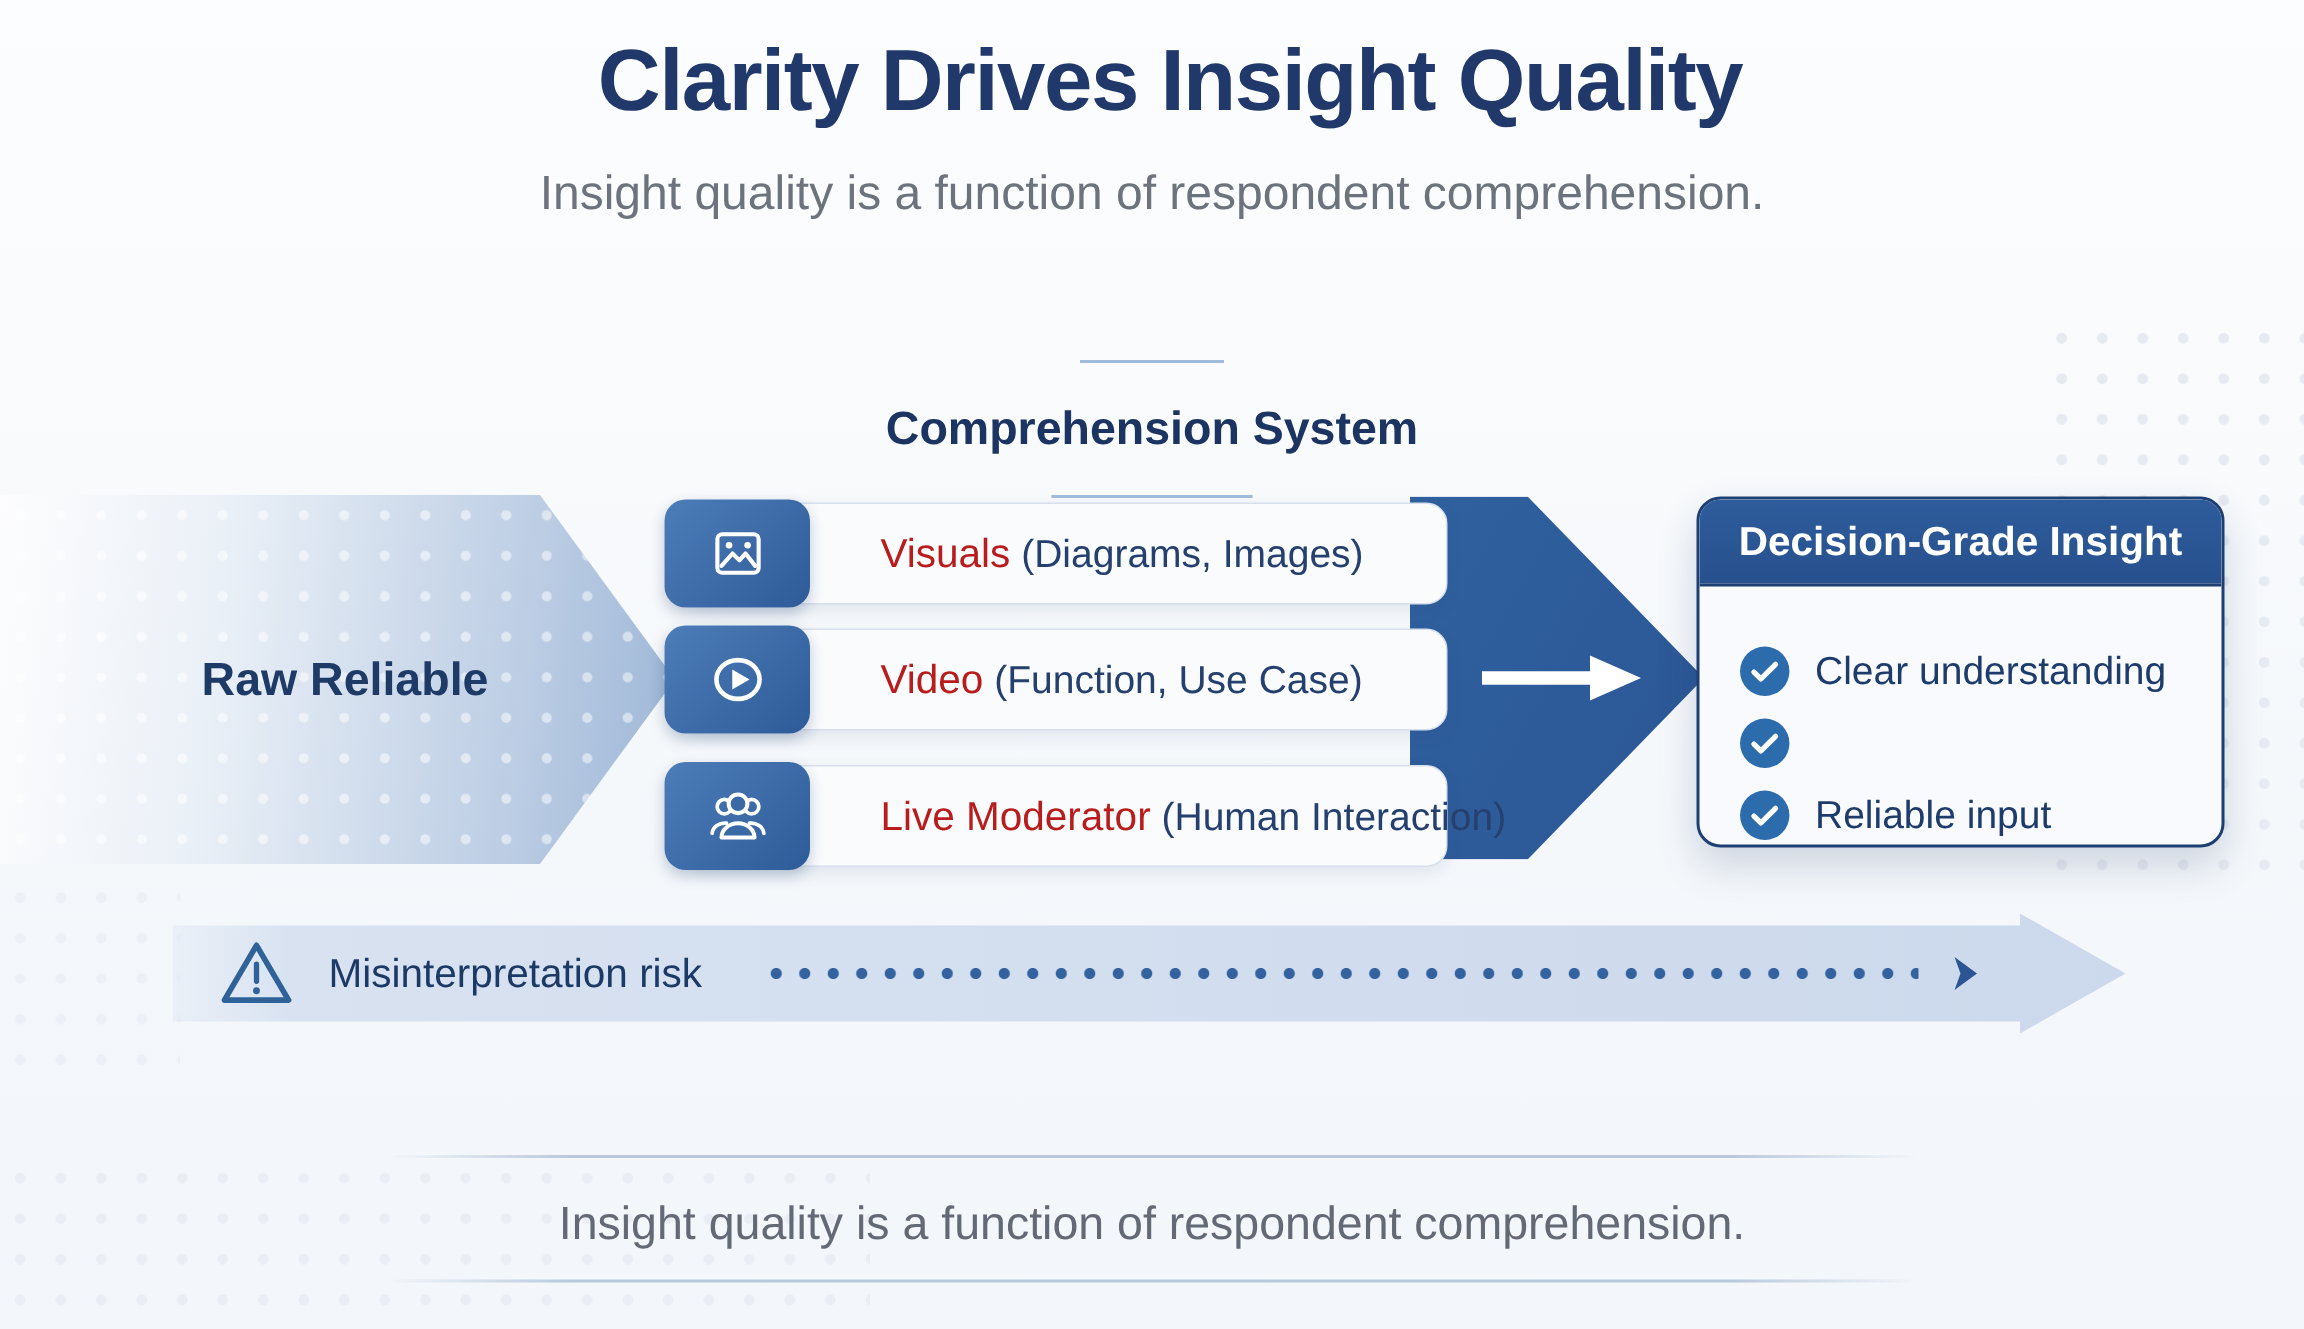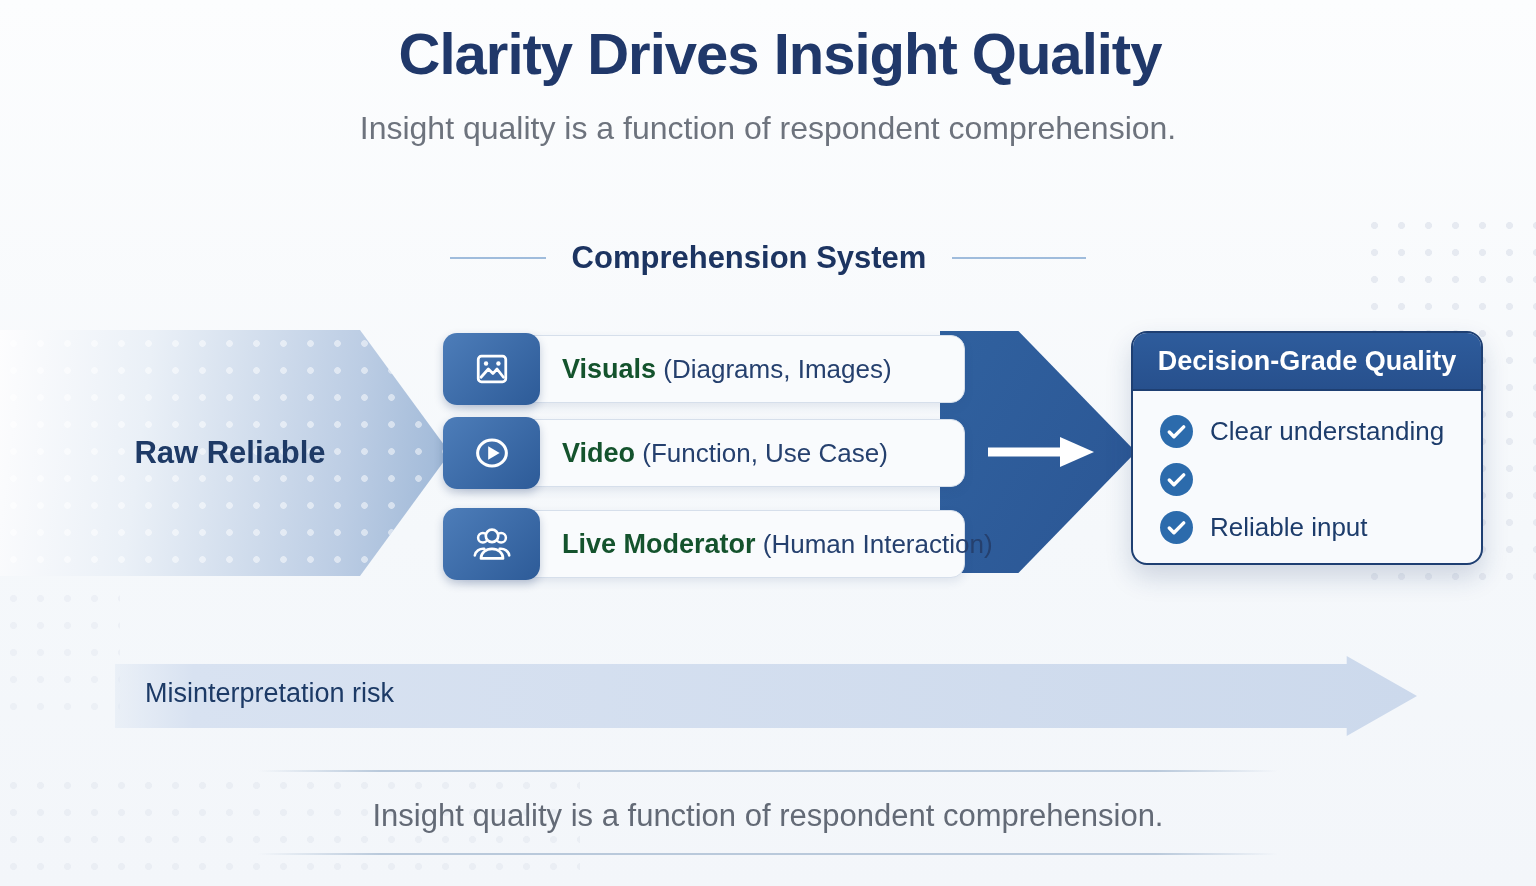--- a/index.html
+++ b/index.html
@@ -29,21 +29,21 @@
     margin-left:12px;
   }
   .subtitle {
     position:absolute; top:110px; left:0; width:100%;
     text-align:center; font-size:32px; color:#6d737d;
   }
 
   
   .sys-label-row {
     position:absolute; top:240px; left:0; width:100%;
-    display:flex; align-items:center; justify-content:center; gap:26px;
+    display:flex; align-items:center; justify-content:center; gap:26px;flex-direction:column;
   }
   .sys-line { height:2px; background:#9fbcdc; }
   .sys-line.l { width:96px; }
   .sys-line.r { width:134px; }
   .sys-label { font-size:31px; font-weight:bold; color:#1c3461; }
 
   
   .raw-arrow {
     position:absolute; left:0; top:330px; width:450px; height:246px;
     clip-path:polygon(0 0, 80% 0, 100% 50%, 80% 100%, 0 100%);
@@ -68,21 +68,21 @@
     display:flex; align-items:center; padding-left:104px;
   }
   .row .tile {
     position:absolute; left:0; top:0; width:97px; height:72px;
     border-radius:14px;
     background:linear-gradient(135deg,#4d7db9 0%,#2d5b98 100%);
     box-shadow:0 4px 9px rgba(30,60,110,.25);
     display:flex; align-items:center; justify-content:center;
   }
   .row-text { font-size:26px; color:#25406e; white-space:nowrap; }
-  .row-text b { font-size:27px; font-weight:bold; color:#14532d; }
+  .row-text b { font-size:27px; font-weight:normal; color:#b91c1c;margin-left:25px; }
 
   
   .flow-chevron {
     position:absolute; left:940px; top:331px; width:196px; height:242px;
     clip-path:polygon(0 0, 40% 0, 100% 50%, 40% 100%, 0 100%);
     background:linear-gradient(120deg,#30619f 0%,#2b5694 100%);
     z-index:2;
     display:flex; align-items:center; justify-content:flex-start;
   }
   .flow-chevron svg { margin-left:42px; }
@@ -93,32 +93,31 @@
     background:#f8fafd; border:2px solid #1e3f72; border-radius:16px;
     box-shadow:0 12px 26px rgba(25,55,105,.18);
     z-index:3; overflow:hidden;
   }
   .card-header {
     height:58px; background:linear-gradient(180deg,#2e5c9c,#27508d);
     border-bottom:2px solid #1e3f72;
     display:flex; align-items:center; justify-content:center;
     color:#fff; font-size:27px; font-weight:bold;
   }
-  .card-body { padding:16px 0 0 26px; }
+  .card-body { padding:16px 0 0 26px;margin-top:16px; }
   .check-item { display:flex; align-items:center; gap:16px; height:48px; }
   .check-item .label { font-size:26px; color:#1d3c6b; }
 
   
   .risk-bar {
-    position:absolute; left:115px; top:656px; width:1302px; height:80px;
+    position:absolute; left:115px; top:609px; width:1302px; height:80px;
     clip-path:polygon(0 10%, 94.6% 10%, 94.6% 0, 100% 50%, 94.6% 100%, 94.6% 90%, 0 90%);
     background:linear-gradient(90deg, rgba(222,231,243,.45) 0%, #d8e2f1 6%, #ccd9ec 100%);
-    display:flex; align-items:flex-start; gap:22px;
+    display:flex; align-items:center; gap:22px;
     padding:0 96px 0 30px;
-    flex-direction:column;
   }
   .risk-label { font-size:27px; color:#1c3a66; white-space:nowrap; }
   .risk-dots {
     flex:1; height:10px; margin-left:18px;
     background-image:radial-gradient(circle,#33629f 3.4px, rgba(51,98,159,0) 4px);
     background-size:19px 10px; background-position:0 center; background-repeat:repeat-x;
   }
 
   
   .divider {
@@ -212,21 +211,21 @@
         <path d="M6 36 a9 8 0 0 1 10 -7" fill="none" stroke="#ffffff" stroke-width="2.6" stroke-linecap="round"></path>
         <path d="M42 36 a9 8 0 0 0 -10 -7" fill="none" stroke="#ffffff" stroke-width="2.6" stroke-linecap="round"></path>
         <circle cx="24" cy="15.5" r="6.5" fill="#3a6aa5" stroke="#ffffff" stroke-width="2.8"></circle>
         <path d="M12.5 39 a11.5 10 0 0 1 23 0 z" fill="#3a6aa5" stroke="#ffffff" stroke-width="2.8" stroke-linejoin="round"></path>
       </svg>
     </div>
   </div>
 
   <div class="card">
     <div class="card-header">
-      <span>Decision-Grade Quality</span>
+      <span>Decision-Grade Insight</span>
     </div>
     <div class="card-body">
       <div class="check-item">
         <svg width="35" height="35" viewBox="0 0 34 34">
           <circle cx="17" cy="17" r="16" fill="#2c6bac"></circle>
           <path d="M10 17.5 l4.5 4.5 L24 12.5" fill="none" stroke="#ffffff" stroke-width="3.4" stroke-linecap="round" stroke-linejoin="round"></path>
         </svg>
         <span class="label">Clear understanding</span>
       </div>
       <div class="check-item">

